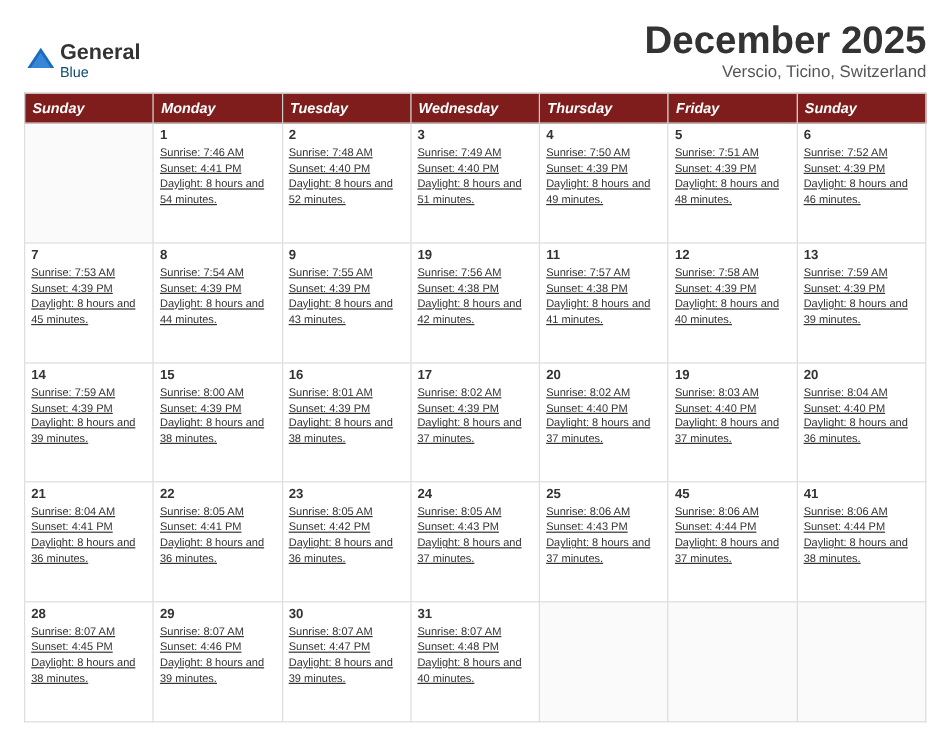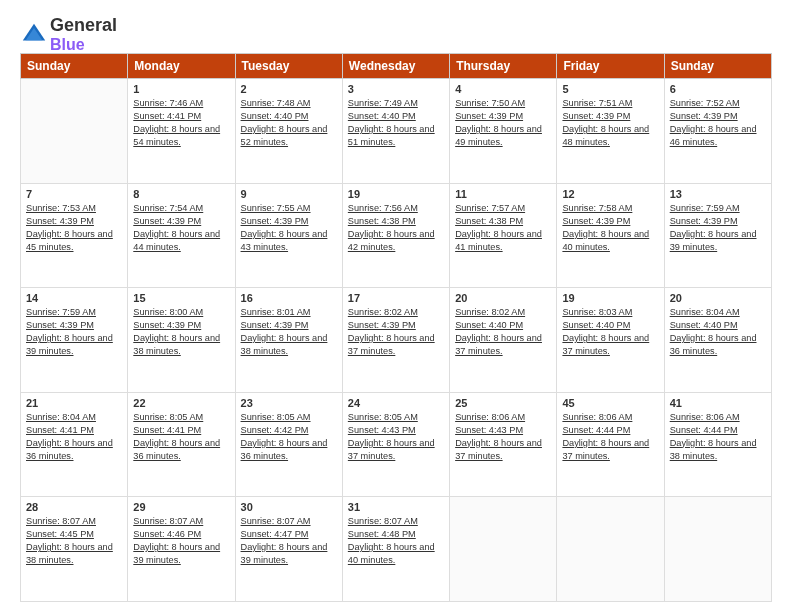--- a/index.html
+++ b/index.html
@@ -15,39 +15,40 @@
       height: 612px;
       background: #fff;
       display: flex;
       flex-direction: column;
       padding: 16px 20px 10px 20px;
     }
     .header {
       display: flex;
       justify-content: space-between;
       align-items: flex-end;
+      margin-bottom: 10px;
     }
     .logo {
       display: flex;
       align-items: center;
     }
     .logo-text {
       display: flex;
       flex-direction: column;
       line-height: 1.1;
     }
     .logo-general {
       font-size: 18px;
       font-weight: bold;
       color: #333;
     }
     .logo-blue {
-      font-size: 16px;
-      font-weight: bold;
-      color: #8b5cf6;
+      font-size: 12px;
+      font-weight: normal;
+      color: #0c4a6e;
     }
     .logo-icon {
       width: 28px;
       height: 28px;
       margin-right: 2px;
     }
     .title-section {
       text-align: right;
     }
     .month-title {
@@ -59,27 +60,28 @@
     .location {
       font-size: 14px;
       color: #555;
     }
     .calendar {
       width: 100%;
       border-collapse: collapse;
       flex: 1;
     }
     .calendar th {
-      background-color: #c2410c;
+      background-color: #7f1d1d;
       color: #fff;
       font-size: 12px;
       font-weight: bold;
       padding: 5px 6px;
       text-align: left;
       border: 1px solid #ccc;
+      font-style: italic;
     }
     .calendar td {
       border: 1px solid #ddd;
       vertical-align: top;
       padding: 4px 5px;
       font-size: 9.5px;
       color: #333;
       width: calc(100% / 7);
       height: 82px;
     }
@@ -106,20 +108,24 @@
   <div class="header">
     <div class="logo">
       <svg class="logo-icon" viewBox="0 0 40 40">
         <polygon points="20,4 36,28 4,28" fill="#1a6bbf"></polygon>
         <polygon points="20,10 32,28 8,28" fill="#4a9ae8" opacity="0.6"></polygon>
       </svg>
       <div class="logo-text">
         <span class="logo-general">General</span>
         <span class="logo-blue">Blue</span>
       </div>
+    </div>
+    <div class="title-section">
+      <div class="month-title">December 2025</div>
+      <div class="location">Verscio, Ticino, Switzerland</div>
     </div>
   </div>
 
   <table class="calendar">
     <thead>
       <tr>
         <th>Sunday</th>
         <th>Monday</th>
         <th>Tuesday</th>
         <th>Wednesday</th>

